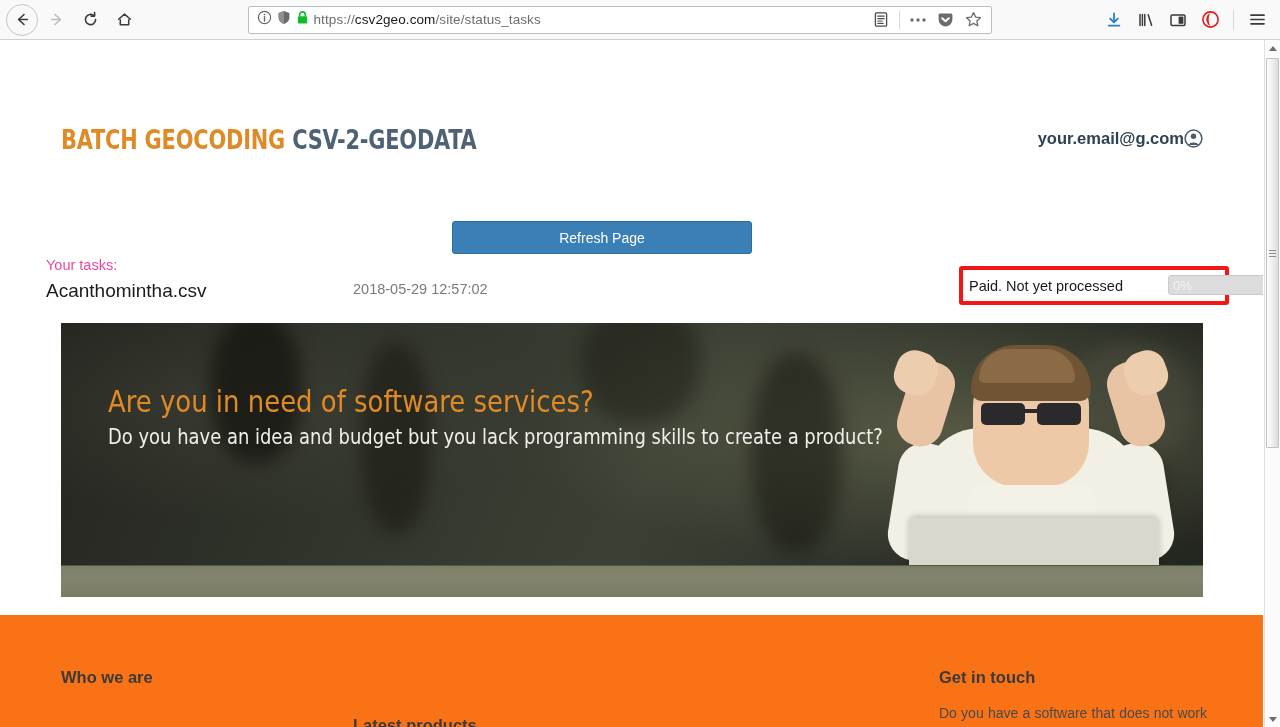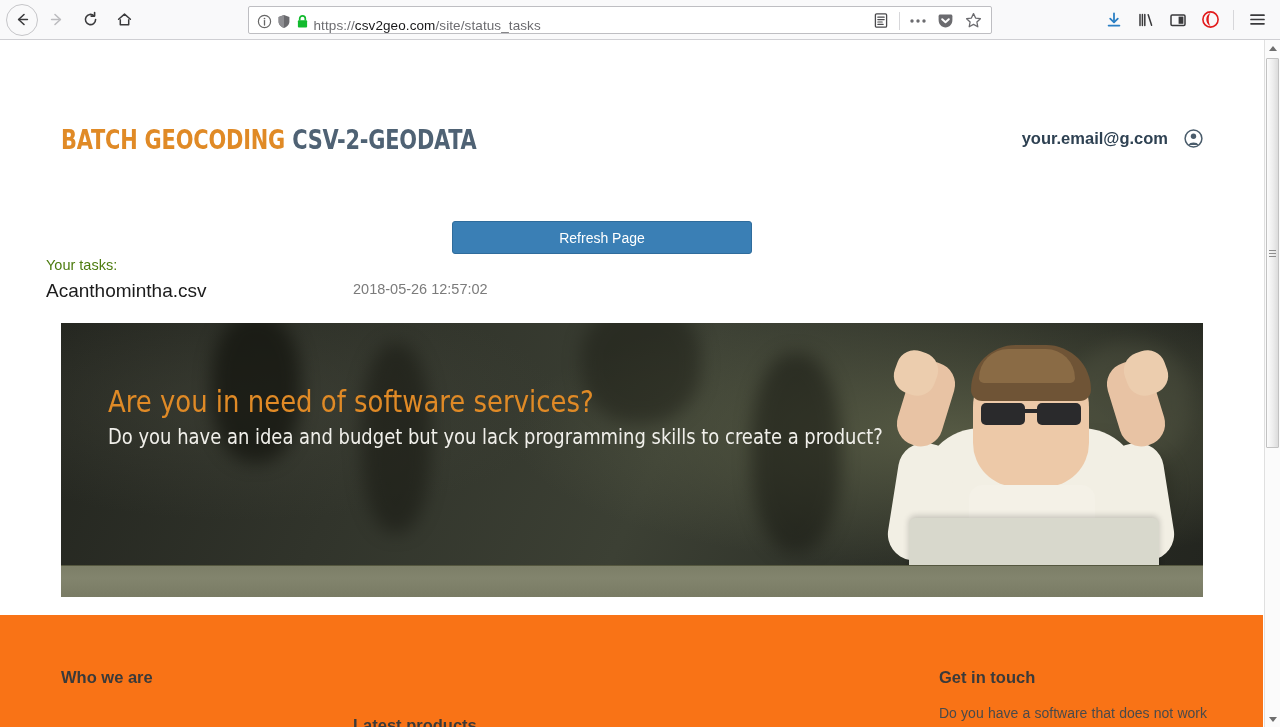--- a/index.html
+++ b/index.html
@@ -28,21 +28,21 @@
   .navbtn.circled { border: 1px solid #c6c6c9; }
   .navbtn.disabled { color: #bcbcbf; }
   .navbtn svg { display: block; }
 
   #urlbar-wrap { flex: 1; display: flex; justify-content: center; }
   #urlbar {
     width: 744px; height: 28px;
     background: #ffffff;
     border: 1px solid #bebec2;
     border-radius: 2px;
-    display: flex; align-items: flex-end;
+    display: flex; align-items: center;
     padding: 0 4px 0 8px;
     gap: 5px;
   }
   .url-ident { display: flex; align-items: center; gap: 5px; }
   #url-text {
     flex: 1;
     font-size: 13.5px;
     color: #6c6c70;
     white-space: nowrap;
     overflow: hidden;
@@ -115,42 +115,42 @@
     position: absolute; left: 665px; top: 92px;
     display: flex; align-items: center; gap: 36px;
   }
   #mainnav a {
     font-size: 14.5px; font-weight: bold;
     color: #3d4f5d; text-decoration: none;
     letter-spacing: .4px;
   }
   #account {
     position: absolute; right: 60px; top: 89px;
-    display: flex; align-items: center; gap: 16px;
+    display: flex; align-items: center; gap: 0;
   }
   #account-email {
     font-size: 16.5px; font-weight: bold; color: #2e4152;
   }
   #account-avatar { color: #4a5c6b; display: flex; }
 
   
   #refresh-btn {
     position: absolute; left: 452px; top: 181px;
     width: 300px; height: 33px;
     background: #3a7fb5;
     border: 1px solid #2f6c9c;
     border-radius: 3px;
     color: #ffffff;
     font-size: 14px;
     display: flex; align-items: center; justify-content: center;
     cursor: pointer;
   }
   #your-tasks-label {
     position: absolute; left: 46px; top: 217px;
-    font-size: 14.5px; color: #4d7c0f;
+    font-size: 14.5px; color: #ec4899;
   }
   #task-row {
     position: absolute; left: 46px; top: 240px;
     width: 1180px; height: 22px;
   }
   #task-filename {
     position: absolute; left: 0; top: 0;
     font-size: 19px; color: #1b1b1b;
   }
   #task-date {
@@ -413,22 +413,29 @@
           </svg>
       </span>
     </div>
   </div>
 
   <div id="refresh-btn">Refresh Page</div>
   <div id="your-tasks-label">Your tasks:</div>
 
   <div id="task-row">
     <div id="task-filename">Acanthomintha.csv</div>
-    <div id="task-date">2018-05-26 12:57:02</div>
-
+    <div id="task-date">2018-05-29 12:57:02</div>
+
+    <div id="status-highlight">
+      <span id="status-text">Paid. Not yet processed</span>
+      <div id="progress-outer">
+          <div style="position: absolute; left: 0px; top: 0px; bottom: 0px; background: rgb(92, 184, 92); width: 0%;"></div>
+        <span id="progress-label">0%</span>
+      </div>
+    </div>
   </div>
 
   <div id="banner">
     <div id="banner-bg"></div>
     <div class="smudge" style="left:150px;top:-10px;width:90px;height:150px;background:#14150f;opacity:.75;"></div>
     <div class="smudge" style="left:300px;top:20px;width:70px;height:190px;background:#1a1b14;opacity:.6;"></div>
     <div class="smudge" style="left:520px;top:-20px;width:120px;height:120px;background:#1c1d15;opacity:.5;"></div>
     <div class="smudge" style="left:690px;top:30px;width:90px;height:200px;background:#14150f;opacity:.5;"></div>
     <div class="smudge" style="left:1010px;top:20px;width:120px;height:120px;background:#4e5140;opacity:.45;"></div>
     <div class="smudge" style="left:960px;top:120px;width:150px;height:90px;background:#23251c;opacity:.5;"></div>

